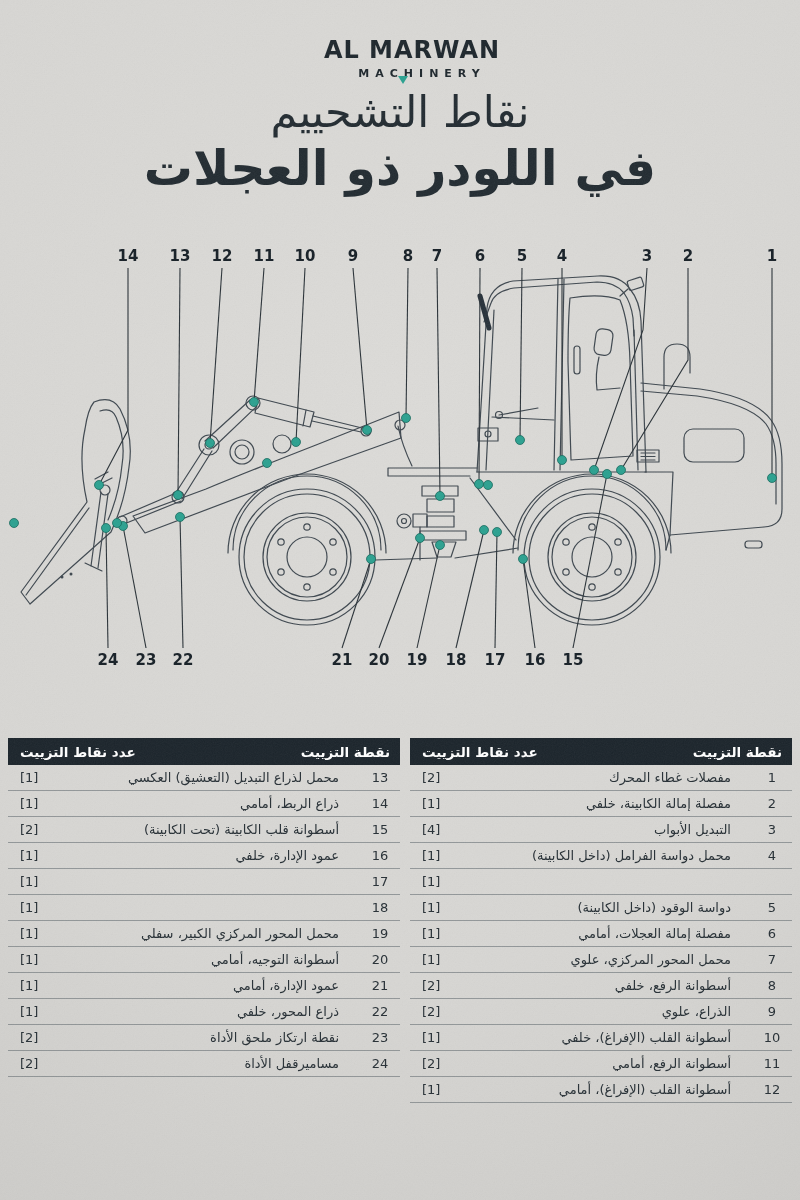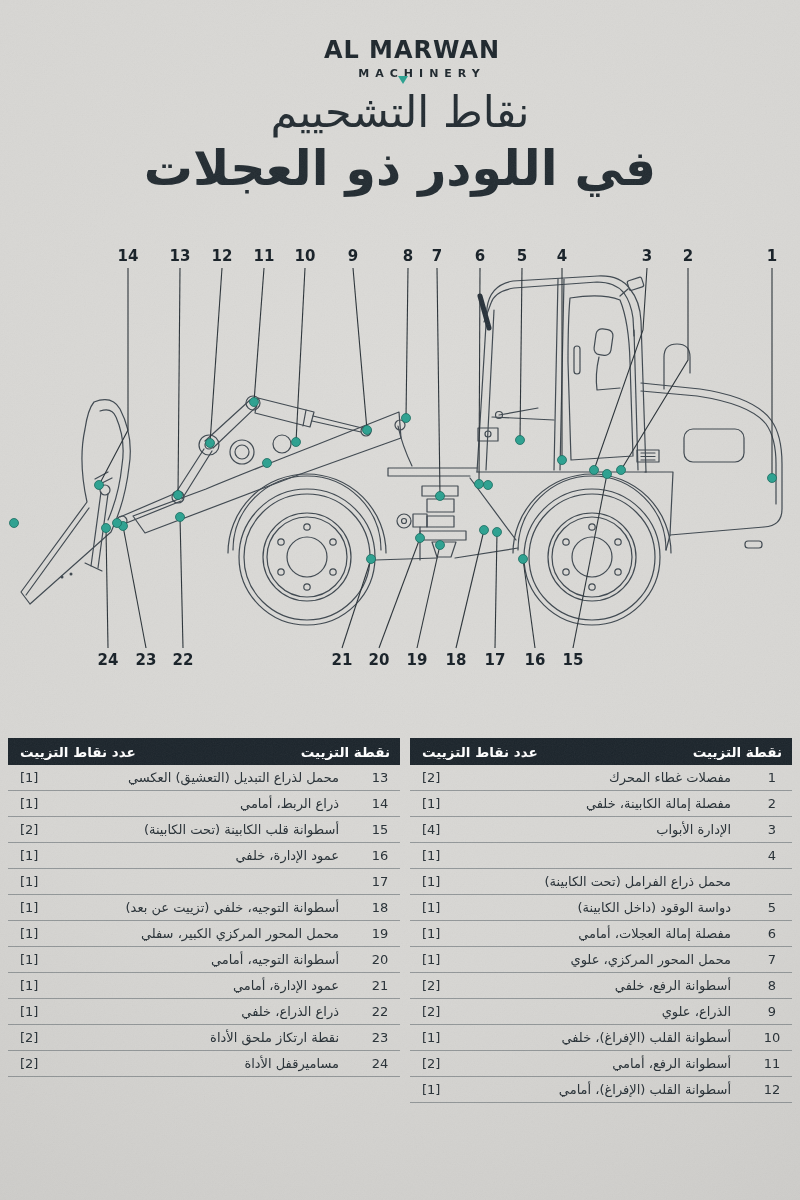--- a/index.html
+++ b/index.html
@@ -287,41 +287,40 @@
           <span class="num">16</span>
           <span class="desc">عمود الإدارة، خلفي</span>
           <span class="cnt">[1]</span>
         </div>
         <div class="trow">
           <span class="num">17</span>
           <span class="cnt">[1]</span>
         </div>
         <div class="trow">
           <span class="num">18</span>
-          <span class="desc">أسطوانة التوجيه، خلفي (تزييت عن بعد)</span>
           <span class="cnt">[1]</span>
         </div>
         <div class="trow">
           <span class="num">19</span>
           <span class="desc">محمل المحور المركزي الكبير، سفلي</span>
           <span class="cnt">[1]</span>
         </div>
         <div class="trow">
           <span class="num">20</span>
           <span class="desc">أسطوانة التوجيه، أمامي</span>
           <span class="cnt">[1]</span>
         </div>
         <div class="trow">
           <span class="num">21</span>
           <span class="desc">عمود الإدارة، أمامي</span>
           <span class="cnt">[1]</span>
         </div>
         <div class="trow">
           <span class="num">22</span>
-          <span class="desc">ذراع الذراع، خلفي</span>
+          <span class="desc">ذراع المحور، خلفي</span>
           <span class="cnt">[1]</span>
         </div>
         <div class="trow">
           <span class="num">23</span>
           <span class="desc">نقطة ارتكاز ملحق الأداة</span>
           <span class="cnt">[2]</span>
         </div>
         <div class="trow">
           <span class="num">24</span>
           <span class="desc">مساميرقفل الأداة</span>
@@ -341,30 +340,30 @@
           <span class="desc">مفصلات غطاء المحرك</span>
           <span class="cnt">[2]</span>
         </div>
         <div class="trow">
           <span class="num">2</span>
           <span class="desc">مفصلة إمالة الكابينة، خلفي</span>
           <span class="cnt">[1]</span>
         </div>
         <div class="trow">
           <span class="num">3</span>
-          <span class="desc">الإدارة الأبواب</span>
+          <span class="desc">التبديل الأبواب</span>
           <span class="cnt">[4]</span>
         </div>
         <div class="trow">
           <span class="num">4</span>
+          <span class="desc">محمل دواسة الفرامل (داخل الكابينة)</span>
           <span class="cnt">[1]</span>
         </div>
         <div class="trow">
           <span class="num"></span>
-          <span class="desc">محمل ذراع الفرامل (تحت الكابينة)</span>
           <span class="cnt">[1]</span>
         </div>
         <div class="trow">
           <span class="num">5</span>
           <span class="desc">دواسة الوقود (داخل الكابينة)</span>
           <span class="cnt">[1]</span>
         </div>
         <div class="trow">
           <span class="num">6</span>
           <span class="desc">مفصلة إمالة العجلات، أمامي</span>

